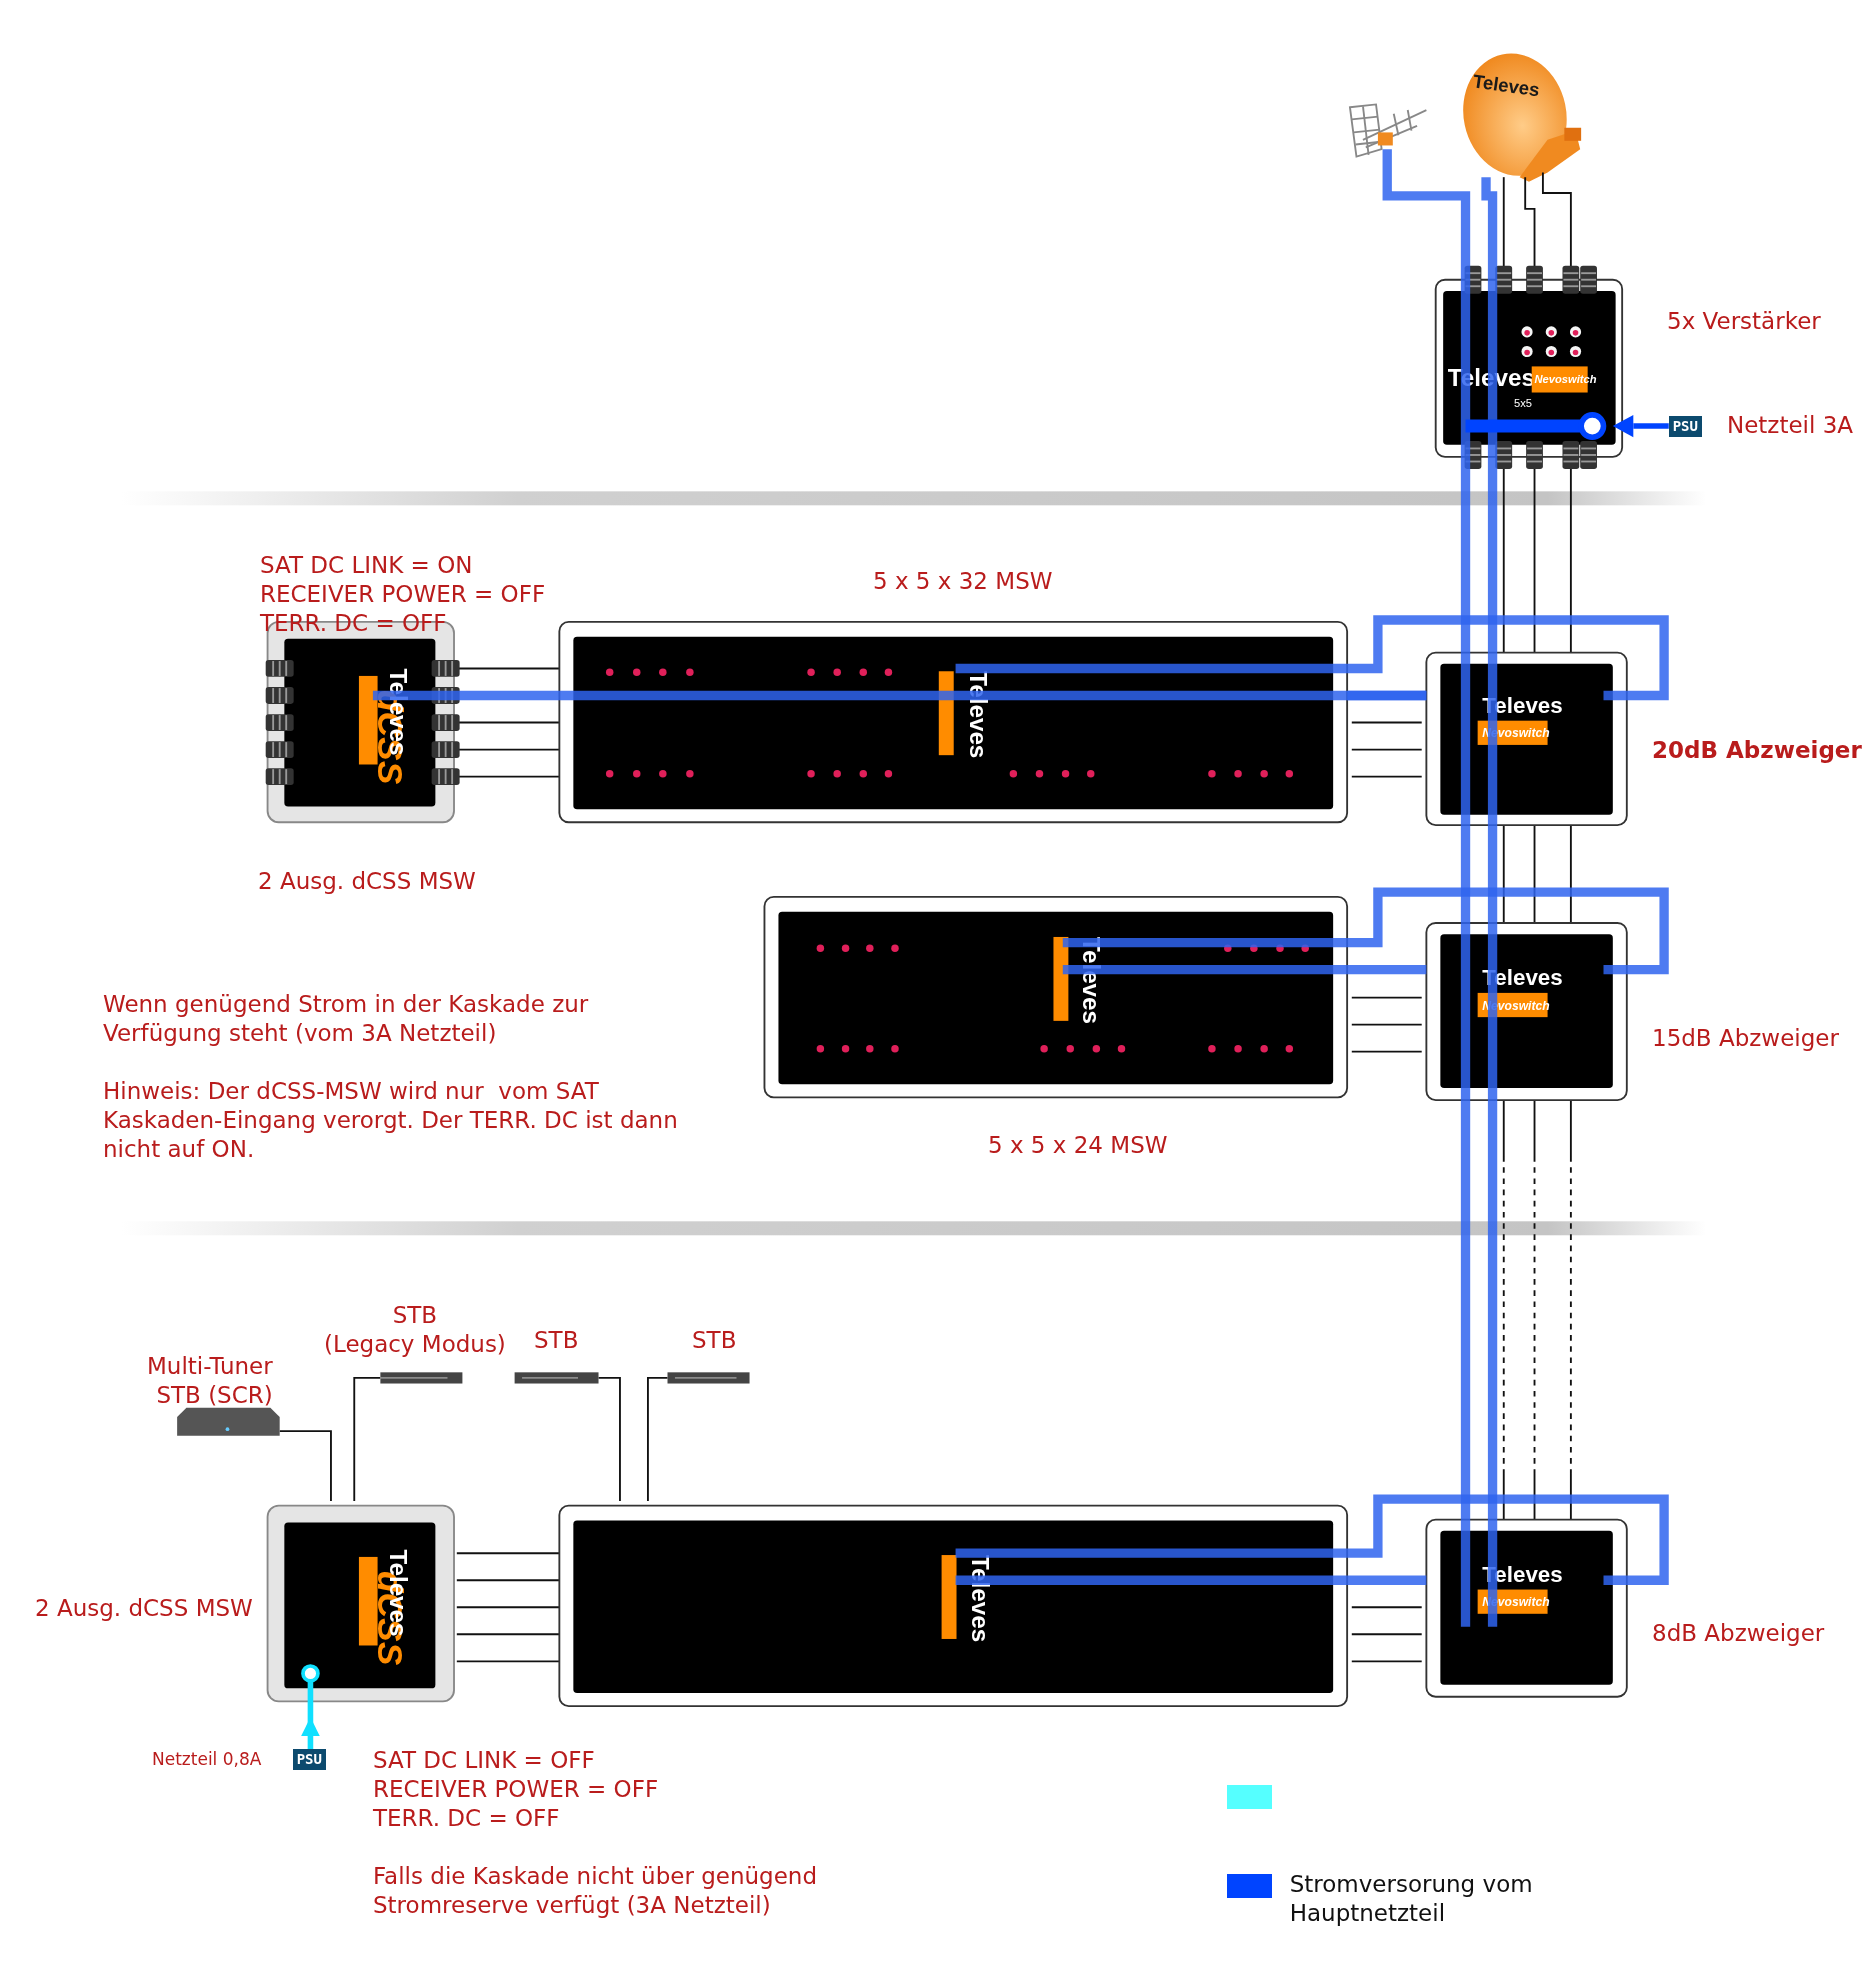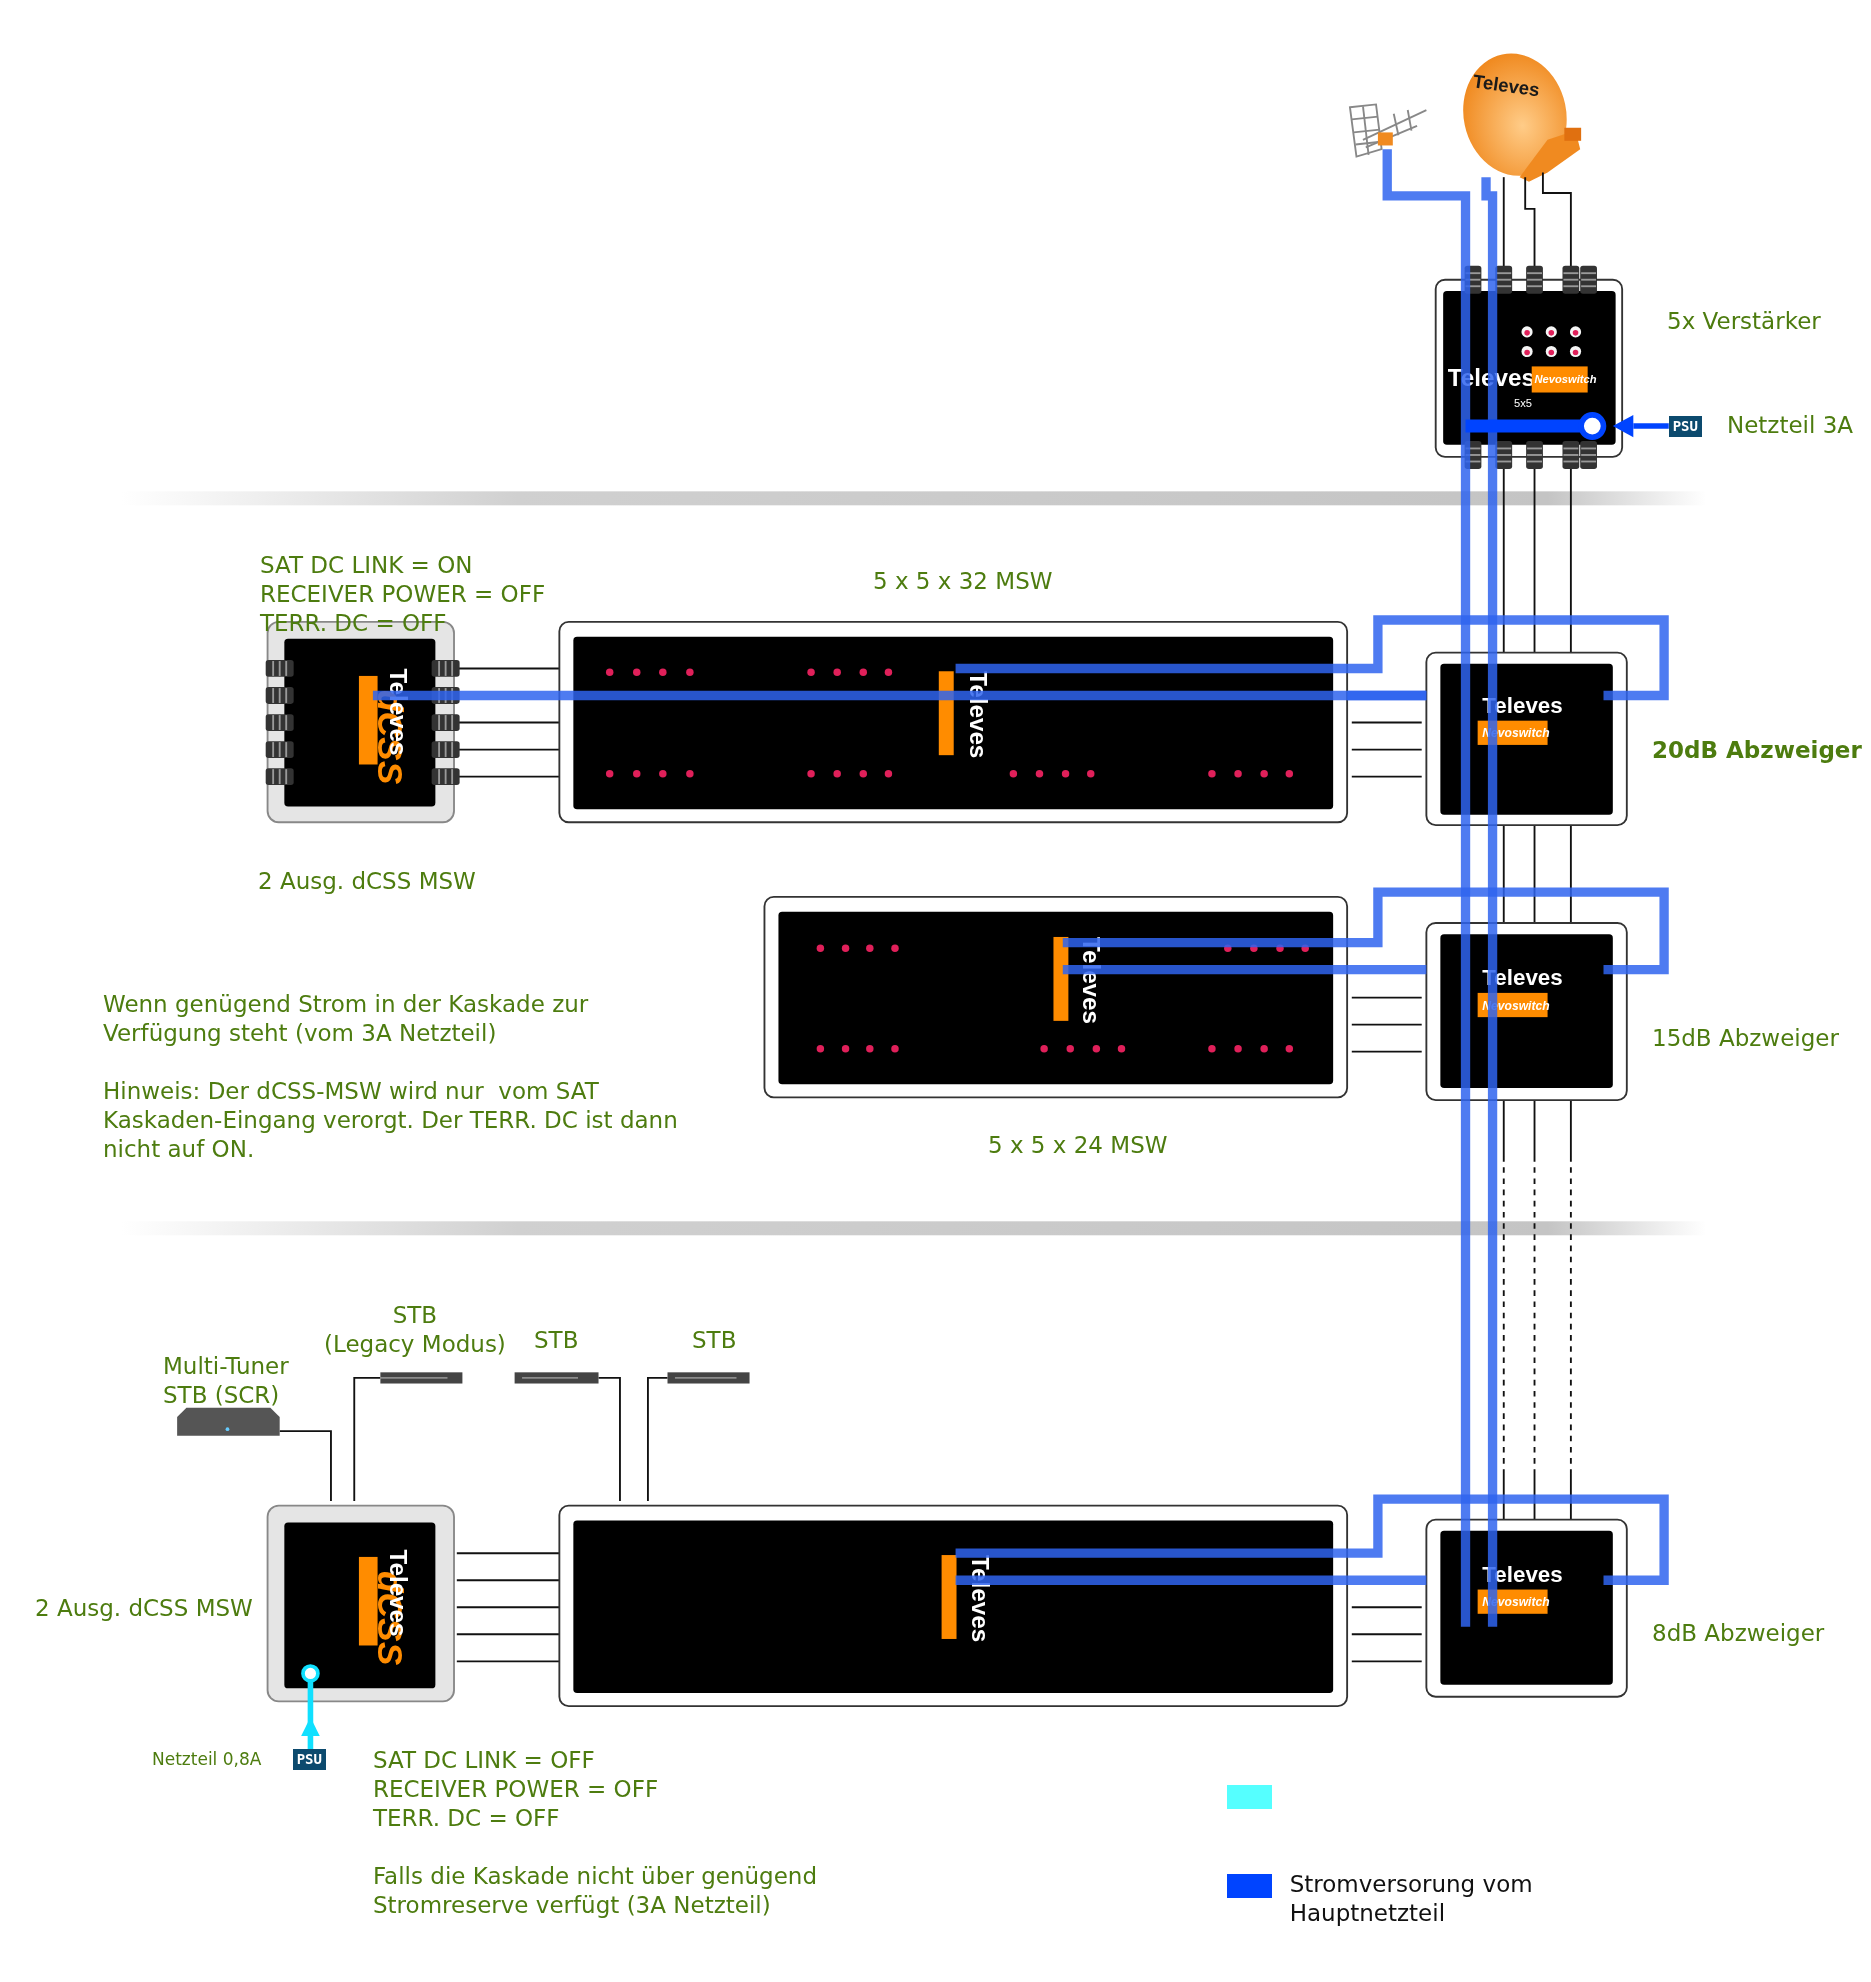--- a/index.html
+++ b/index.html
@@ -1,19 +1,19 @@
 <!DOCTYPE html>
 <html style="font-size:15px"><head>
 <meta charset="utf-8">
 <style>
   html, body { margin: 0; padding: 0; background: #ffffff; }
   body { width: 1872px; height: 1983px; position: relative; overflow: hidden;
          font-family: "DejaVu Sans", "Liberation Sans", sans-serif; color: #111; }
   svg#diagram { position: absolute; left: 0; top: 0; }
-  .lbl { position: absolute; font-size: 23px; line-height: 29px; white-space: pre; color: #4d7c0f; }
+  .lbl { position: absolute; font-size: 23px; line-height: 29px; white-space: pre; color: #b91c1c; }
   .lbl-small { font-size: 17px; line-height: 24px; }
   .legend-item { position: absolute; display: flex; align-items: flex-start; }
   .legend-swatch { width: 45px; height: 24px; margin-right: 17.7px; margin-top: 3.7px; }
   .legend-text { font-size: 23px; line-height: 29px; white-space: pre; }
   .psu-tag { position: absolute; background: #0c4a6e; color: #fff; font-family: "DejaVu Sans Mono", monospace;
              font-weight: bold; font-size: 14px; line-height: 20.5px; padding: 0 3.7px; }
 </style>
 </head>
 <body>
 
@@ -335,21 +335,21 @@
 
 <div class="lbl" style="left:103px; top:990px;">Wenn genügend Strom in der Kaskade zur
 Verfügung steht (vom 3A Netzteil)
 
 Hinweis: Der dCSS-MSW wird nur  vom SAT
 Kaskaden-Eingang verorgt. Der TERR. DC ist dann
 nicht auf ON.</div>
 <div class="lbl" style="left:988px; top:1131px;">5 x 5 x 24 MSW</div>
 <div class="lbl" style="left:1652px; top:1024px;">15dB Abzweiger</div>
 
-<div class="lbl" style="left:163px; top:1352px; text-align:left;">Multi-Tuner
+<div class="lbl" style="left:147px; top:1352px; text-align:right;">Multi-Tuner
 STB (SCR)</div>
 <div class="lbl" style="left:324px; top:1301px; text-align:center;">STB
 (Legacy Modus)</div>
 <div class="lbl" style="left:534px; top:1326px;">STB</div>
 <div class="lbl" style="left:692px; top:1326px;">STB</div>
 <div class="lbl" style="left:35px; top:1594px;">2 Ausg. dCSS MSW</div>
 <div class="lbl lbl-small" style="left:152px; top:1747px;">Netzteil 0,8A</div>
 <div class="psu-tag" style="left:293px; top:1749px;">PSU</div>
 <div class="lbl" style="left:373px; top:1746px;">SAT DC LINK = OFF
 RECEIVER POWER = OFF

